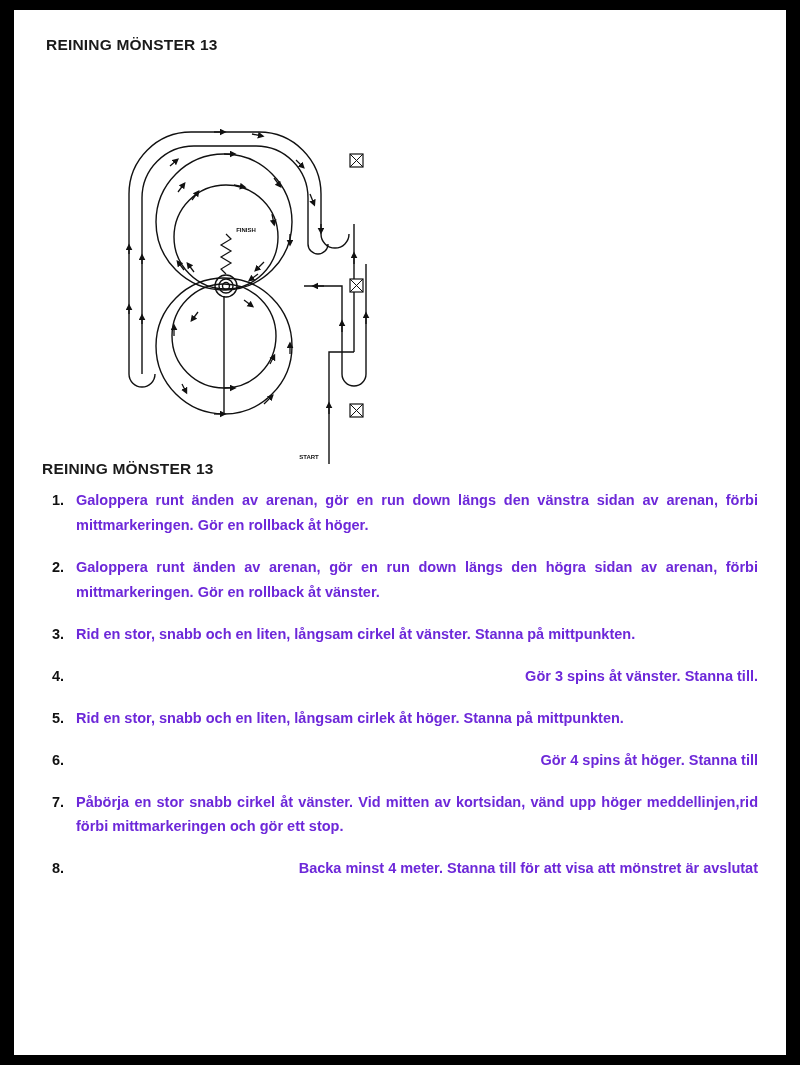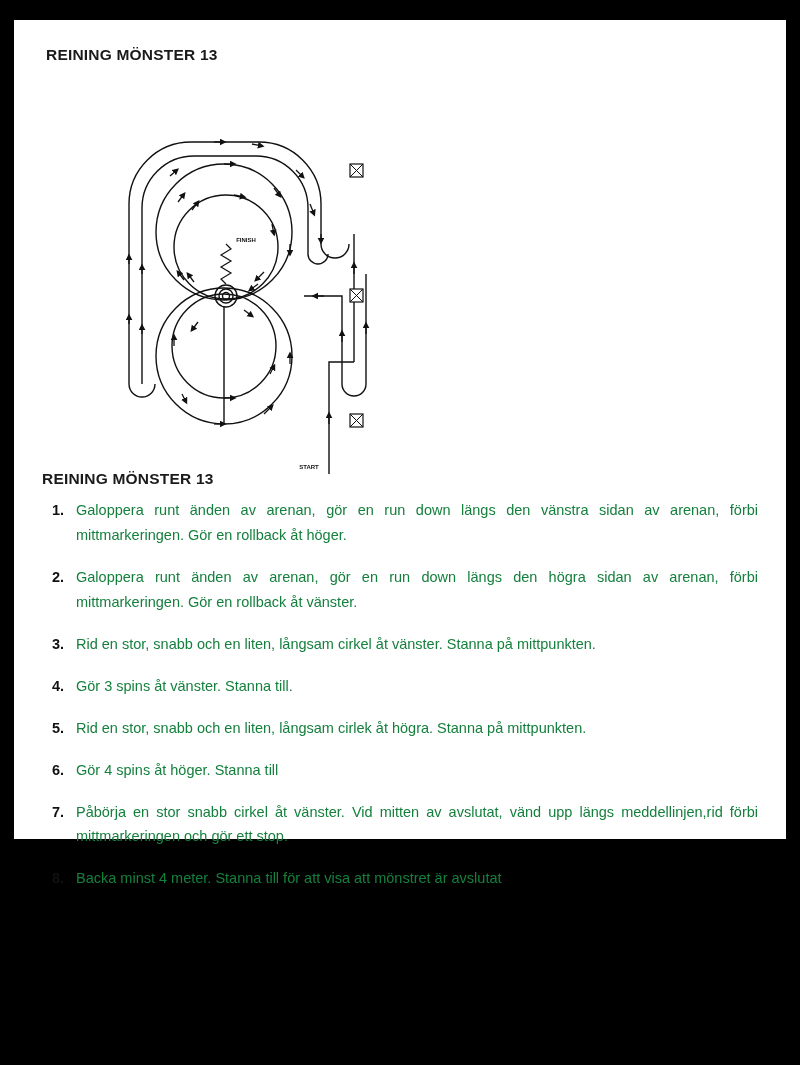--- a/index.html
+++ b/index.html
@@ -9,23 +9,23 @@
   }
   body {
     width: 800px;
     height: 1065px;
     font-family: "Liberation Sans", sans-serif;
     overflow: hidden;
   }
   .page {
     position: absolute;
     left: 14px;
-    top: 20px;
+    top: 10px;
     width: 772px;
-    height: 819px;
+    height: 1045px;
     background: #ffffff;
     box-sizing: border-box;
   }
   .title-top {
     position: absolute;
     left: 32px;
     top: 26px;
     font-size: 15.5px;
     font-weight: bold;
     letter-spacing: 0.2px;
@@ -67,28 +67,28 @@
     padding-right: 12px;
     font-size: 14.5px;
     font-weight: bold;
     color: #111;
     line-height: 1.72;
     box-sizing: border-box;
   }
   .step-text {
     flex: 1;
     font-size: 14.5px;
-    font-weight: normal;
-    color: #15803d;
+    font-weight: bold;
+    color: #6d28d9;
     line-height: 1.72;
     text-align: justify;
     text-justify: inter-word;
   }
   .step-text.nojust {
-    text-align: left;
+    text-align: right;
   }
   .lbl {
     font: bold 6px "Liberation Sans", sans-serif;
   }
 </style>
 </head>
 <body>
 
 <div class="page">
 
@@ -209,31 +209,31 @@
       <div class="step-text">Rid en stor, snabb och en liten, långsam cirkel åt vänster. Stanna på mittpunkten.</div>
     </div>
 
     <div class="step">
       <div class="step-num">4.</div>
       <div class="step-text nojust">Gör 3 spins åt vänster. Stanna till.</div>
     </div>
 
     <div class="step">
       <div class="step-num">5.</div>
-      <div class="step-text">Rid en stor, snabb och en liten, långsam cirlek åt högra. Stanna på mittpunkten.</div>
+      <div class="step-text">Rid en stor, snabb och en liten, långsam cirlek åt höger. Stanna på mittpunkten.</div>
     </div>
 
     <div class="step">
       <div class="step-num">6.</div>
       <div class="step-text nojust">Gör 4 spins åt höger. Stanna till</div>
     </div>
 
     <div class="step">
       <div class="step-num">7.</div>
-      <div class="step-text">Påbörja en stor snabb cirkel åt vänster. Vid mitten av avslutat, vänd upp längs meddellinjen,rid förbi mittmarkeringen och gör ett stop.</div>
+      <div class="step-text">Påbörja en stor snabb cirkel åt vänster. Vid mitten av kortsidan, vänd upp höger meddellinjen,rid förbi mittmarkeringen och gör ett stop.</div>
     </div>
 
     <div class="step">
       <div class="step-num">8.</div>
       <div class="step-text nojust">Backa minst 4 meter. Stanna till för att visa att mönstret är avslutat</div>
     </div>
 
   </div>
 </div>
 

